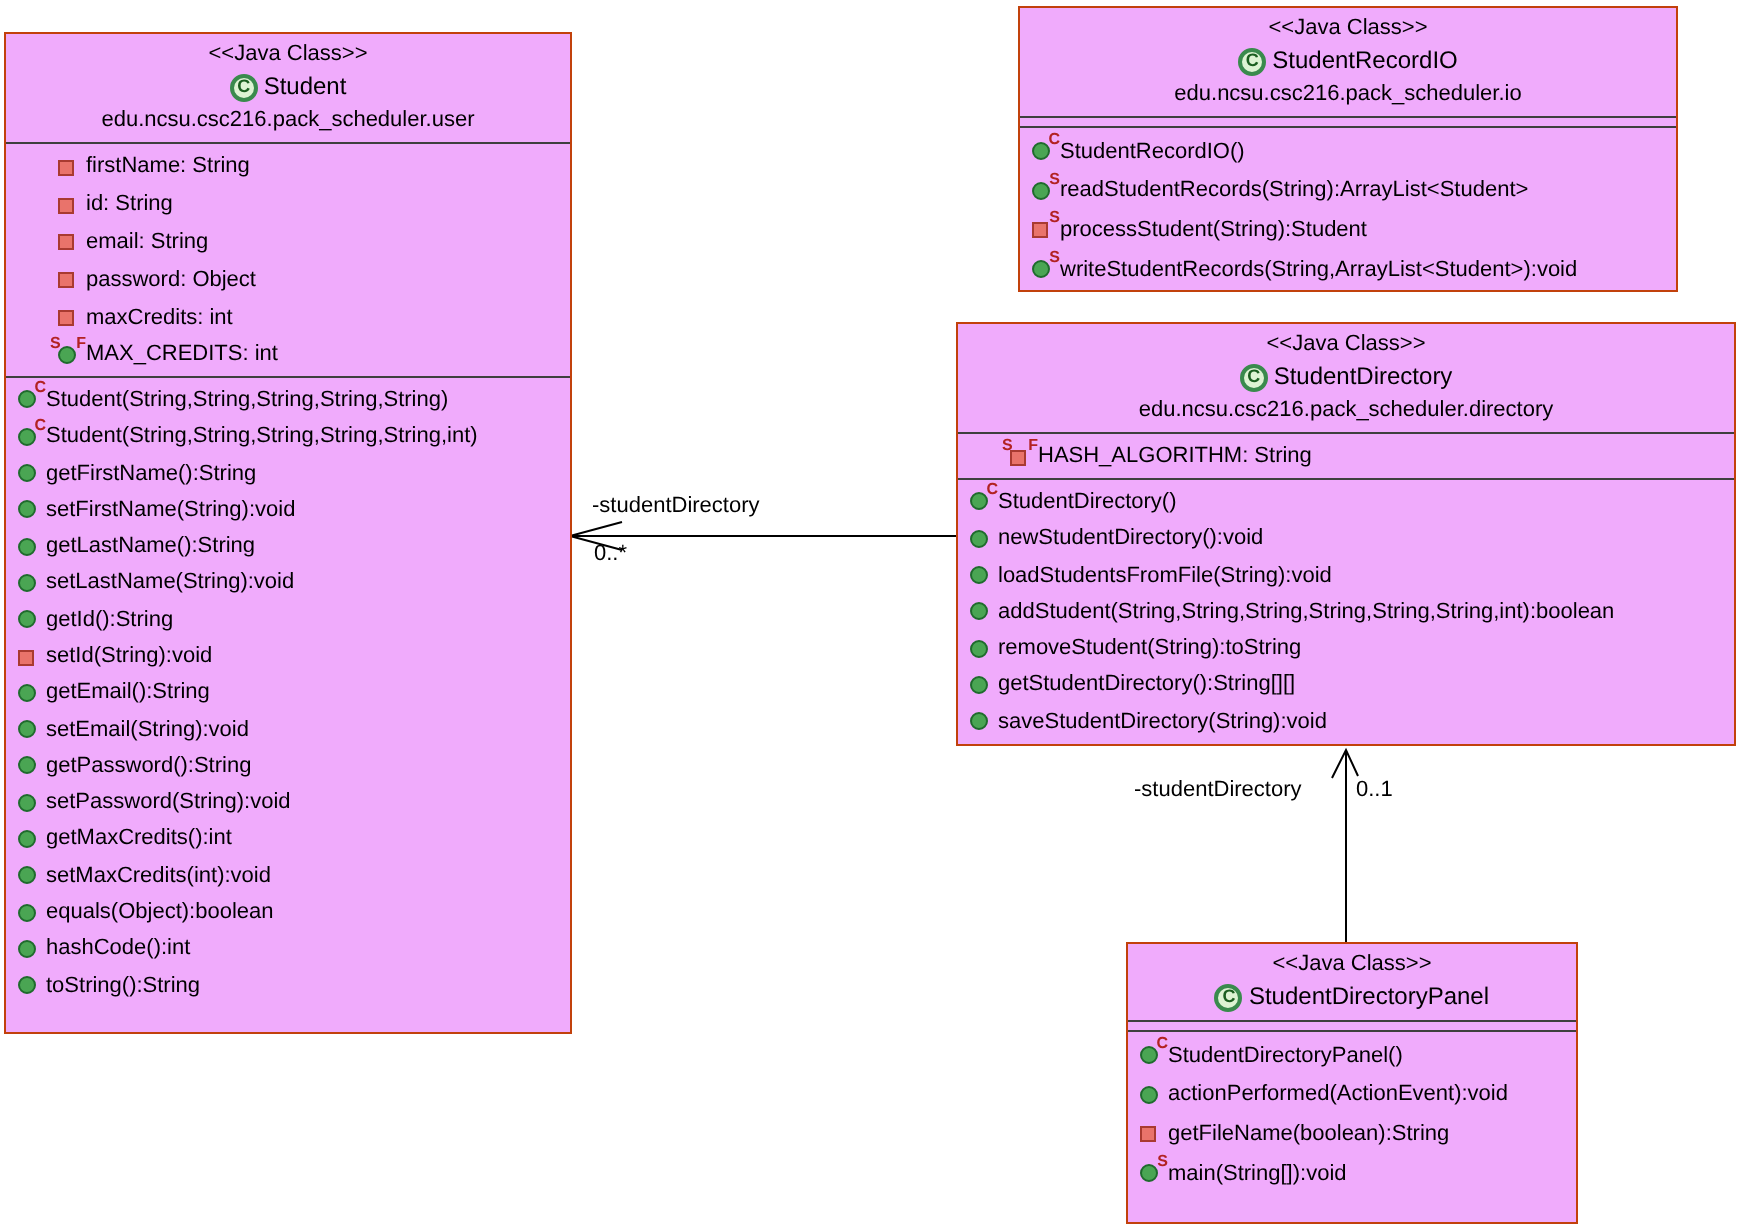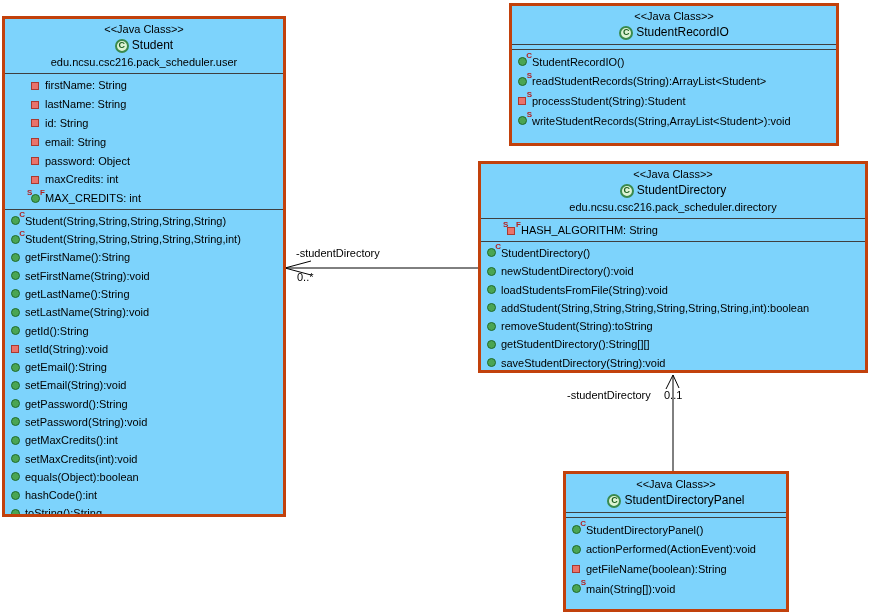--- a/index.html
+++ b/index.html
@@ -2,21 +2,21 @@
 <html><head>
 <meta charset="utf-8">
 <style>
   * { margin:0; padding:0; box-sizing:border-box; }
   html,body { background:#fff; }
   #canvas {
     position:relative; width:871px; height:614px; background:#ffffff;
     font-family:"Liberation Sans", sans-serif; color:#000; overflow:hidden;
   }
   .class-box {
-    position:absolute; background:#7dd3fc; border:3px solid #c2410c;
+    position:absolute; background:#f0abfc; border:1px solid #c2410c;
     font-size:11px; overflow:hidden;
   }
   #box-student  { left:2px;   top:16px;  width:284px; height:501px; }
   #box-recordio { left:509px; top:3px;   width:330px; height:143px; }
   #box-directory{ left:478px; top:161px; width:390px; height:212px; }
   #box-panel    { left:563px; top:471px; width:226px; height:141px; }
 
   .hdr { text-align:center; padding:3px 2px 3px; }
   .stereo { font-size:11px; line-height:15px; }
   .name-row { display:flex; justify-content:center; align-items:center; gap:3px; line-height:17px; }
@@ -42,21 +42,21 @@
   .sup { position:absolute; font-size:8px; font-weight:bold; color:#b22222; line-height:8px; }
   .supl { left:-2px; top:-3px; }
   .supr { right:0px; top:-3px; }
   .rtext { font-size:11px; }
 
   svg.links { position:absolute; left:0; top:0; }
   .assoc-text { position:absolute; font-size:11px; white-space:nowrap; }
   #assoc1-label { left:296px; top:247px; }
   #assoc1-mult  { left:297px; top:271px; }
   #assoc2-label { left:567px; top:389px; }
-  #assoc2-mult  { left:664px; top:389px;text-align:center; }
+  #assoc2-mult  { left:678px; top:389px;text-align:center; }
 </style>
 </head>
 <body>
 
 <div id="canvas">
 
   <svg class="links" width="871" height="614">
     <line x1="285" y1="268" x2="478" y2="268" stroke="#000" stroke-width="1"></line>
     <path d="M311,261 L285,268 L311,275" fill="none" stroke="#000" stroke-width="1"></path>
     <line x1="673" y1="375" x2="673" y2="471" stroke="#000" stroke-width="1"></line>
@@ -81,28 +81,20 @@
 
         <div class="row">
           <span class="icon" data-icon="square">
             <span class="sup supl"></span>
             <span class="shape"></span>
             <span class="sup supr"></span>
           </span>
           <span class="rtext">firstName: String</span>
         </div>
 
-        <div class="row">
-          <span class="icon" data-icon="square">
-            <span class="sup supl"></span>
-            <span class="shape"></span>
-            <span class="sup supr"></span>
-          </span>
-          <span class="rtext">lastName: String</span>
-        </div>
 
         <div class="row">
           <span class="icon" data-icon="square">
             <span class="sup supl"></span>
             <span class="shape"></span>
             <span class="sup supr"></span>
           </span>
           <span class="rtext">id: String</span>
         </div>
 
@@ -299,20 +291,21 @@
       </div>
   </div>
 
   <div class="class-box" id="box-recordio">
     <div class="hdr">
       <div class="stereo">&lt;&lt;Java Class&gt;&gt;</div>
       <div class="name-row">
         <span class="class-icon">C</span>
         <span class="cname">StudentRecordIO</span>
       </div>
+      <div class="pkg">edu.ncsu.csc216.pack_scheduler.io</div>
     </div>
     <div class="compartment attrs empty-pad">
       
     </div>
     <div class="compartment methods tall-rows">
 
         <div class="row">
           <span class="icon" data-icon="circle">
             <span class="sup supl"></span>
             <span class="shape"></span>

